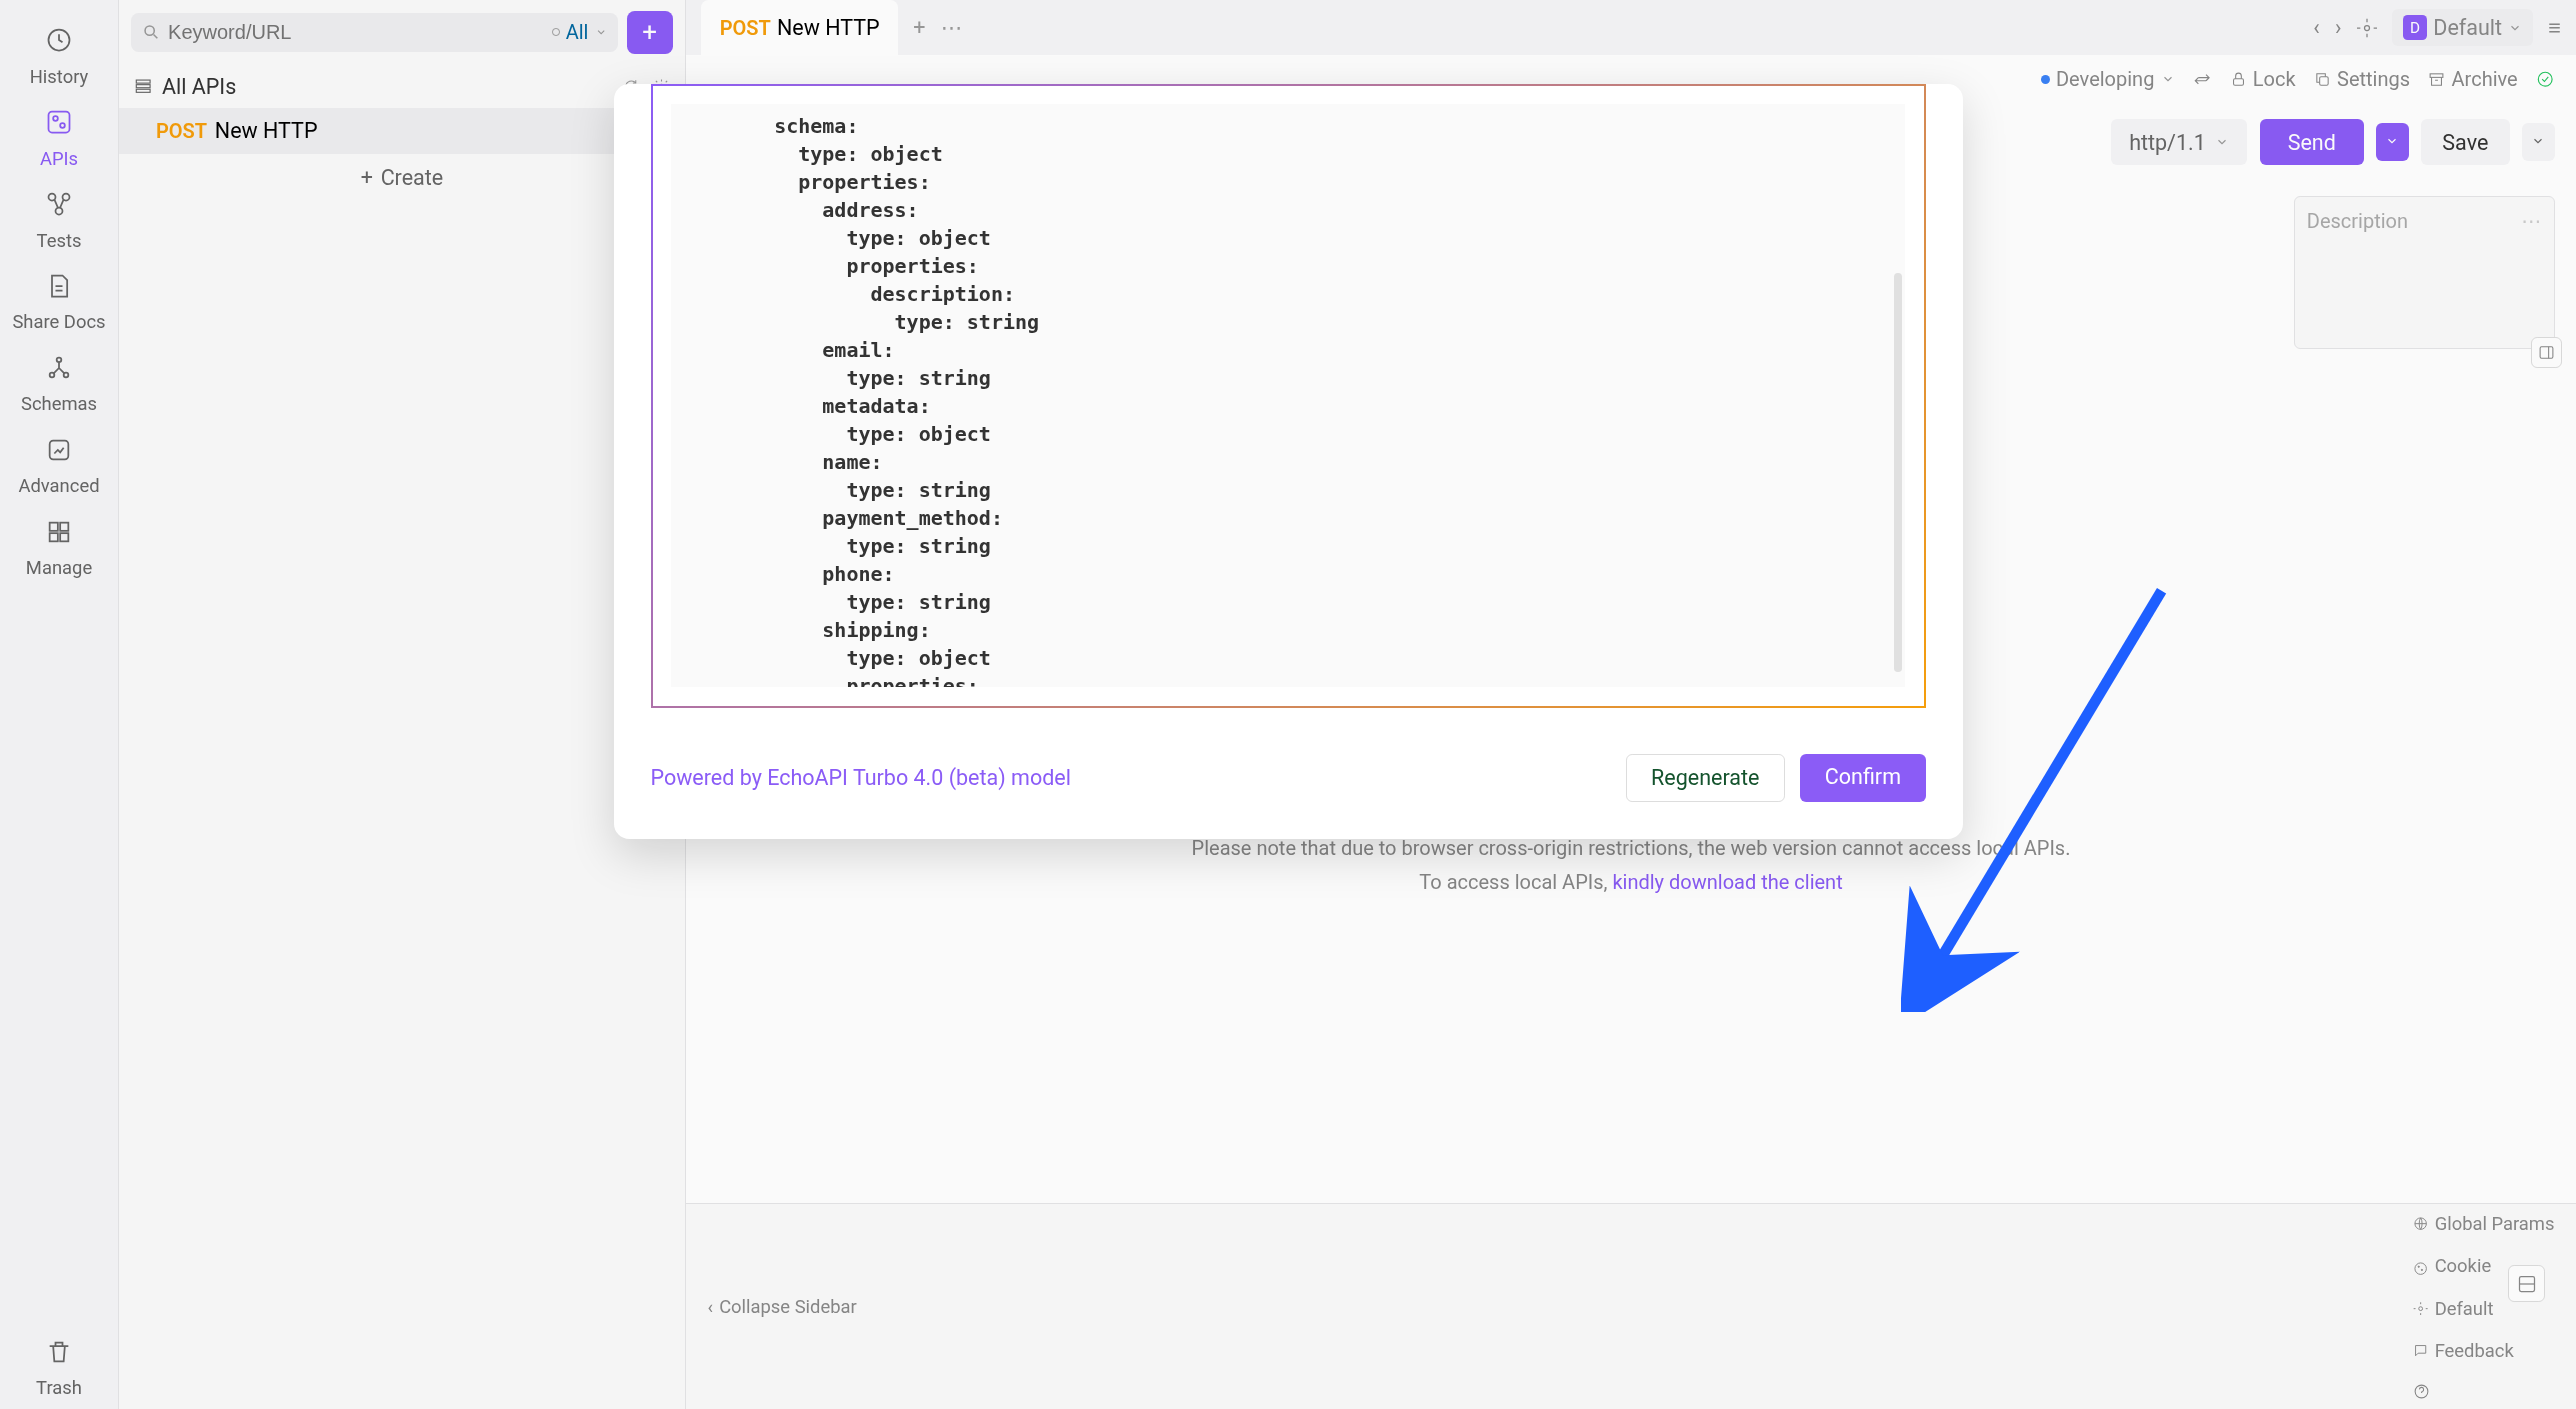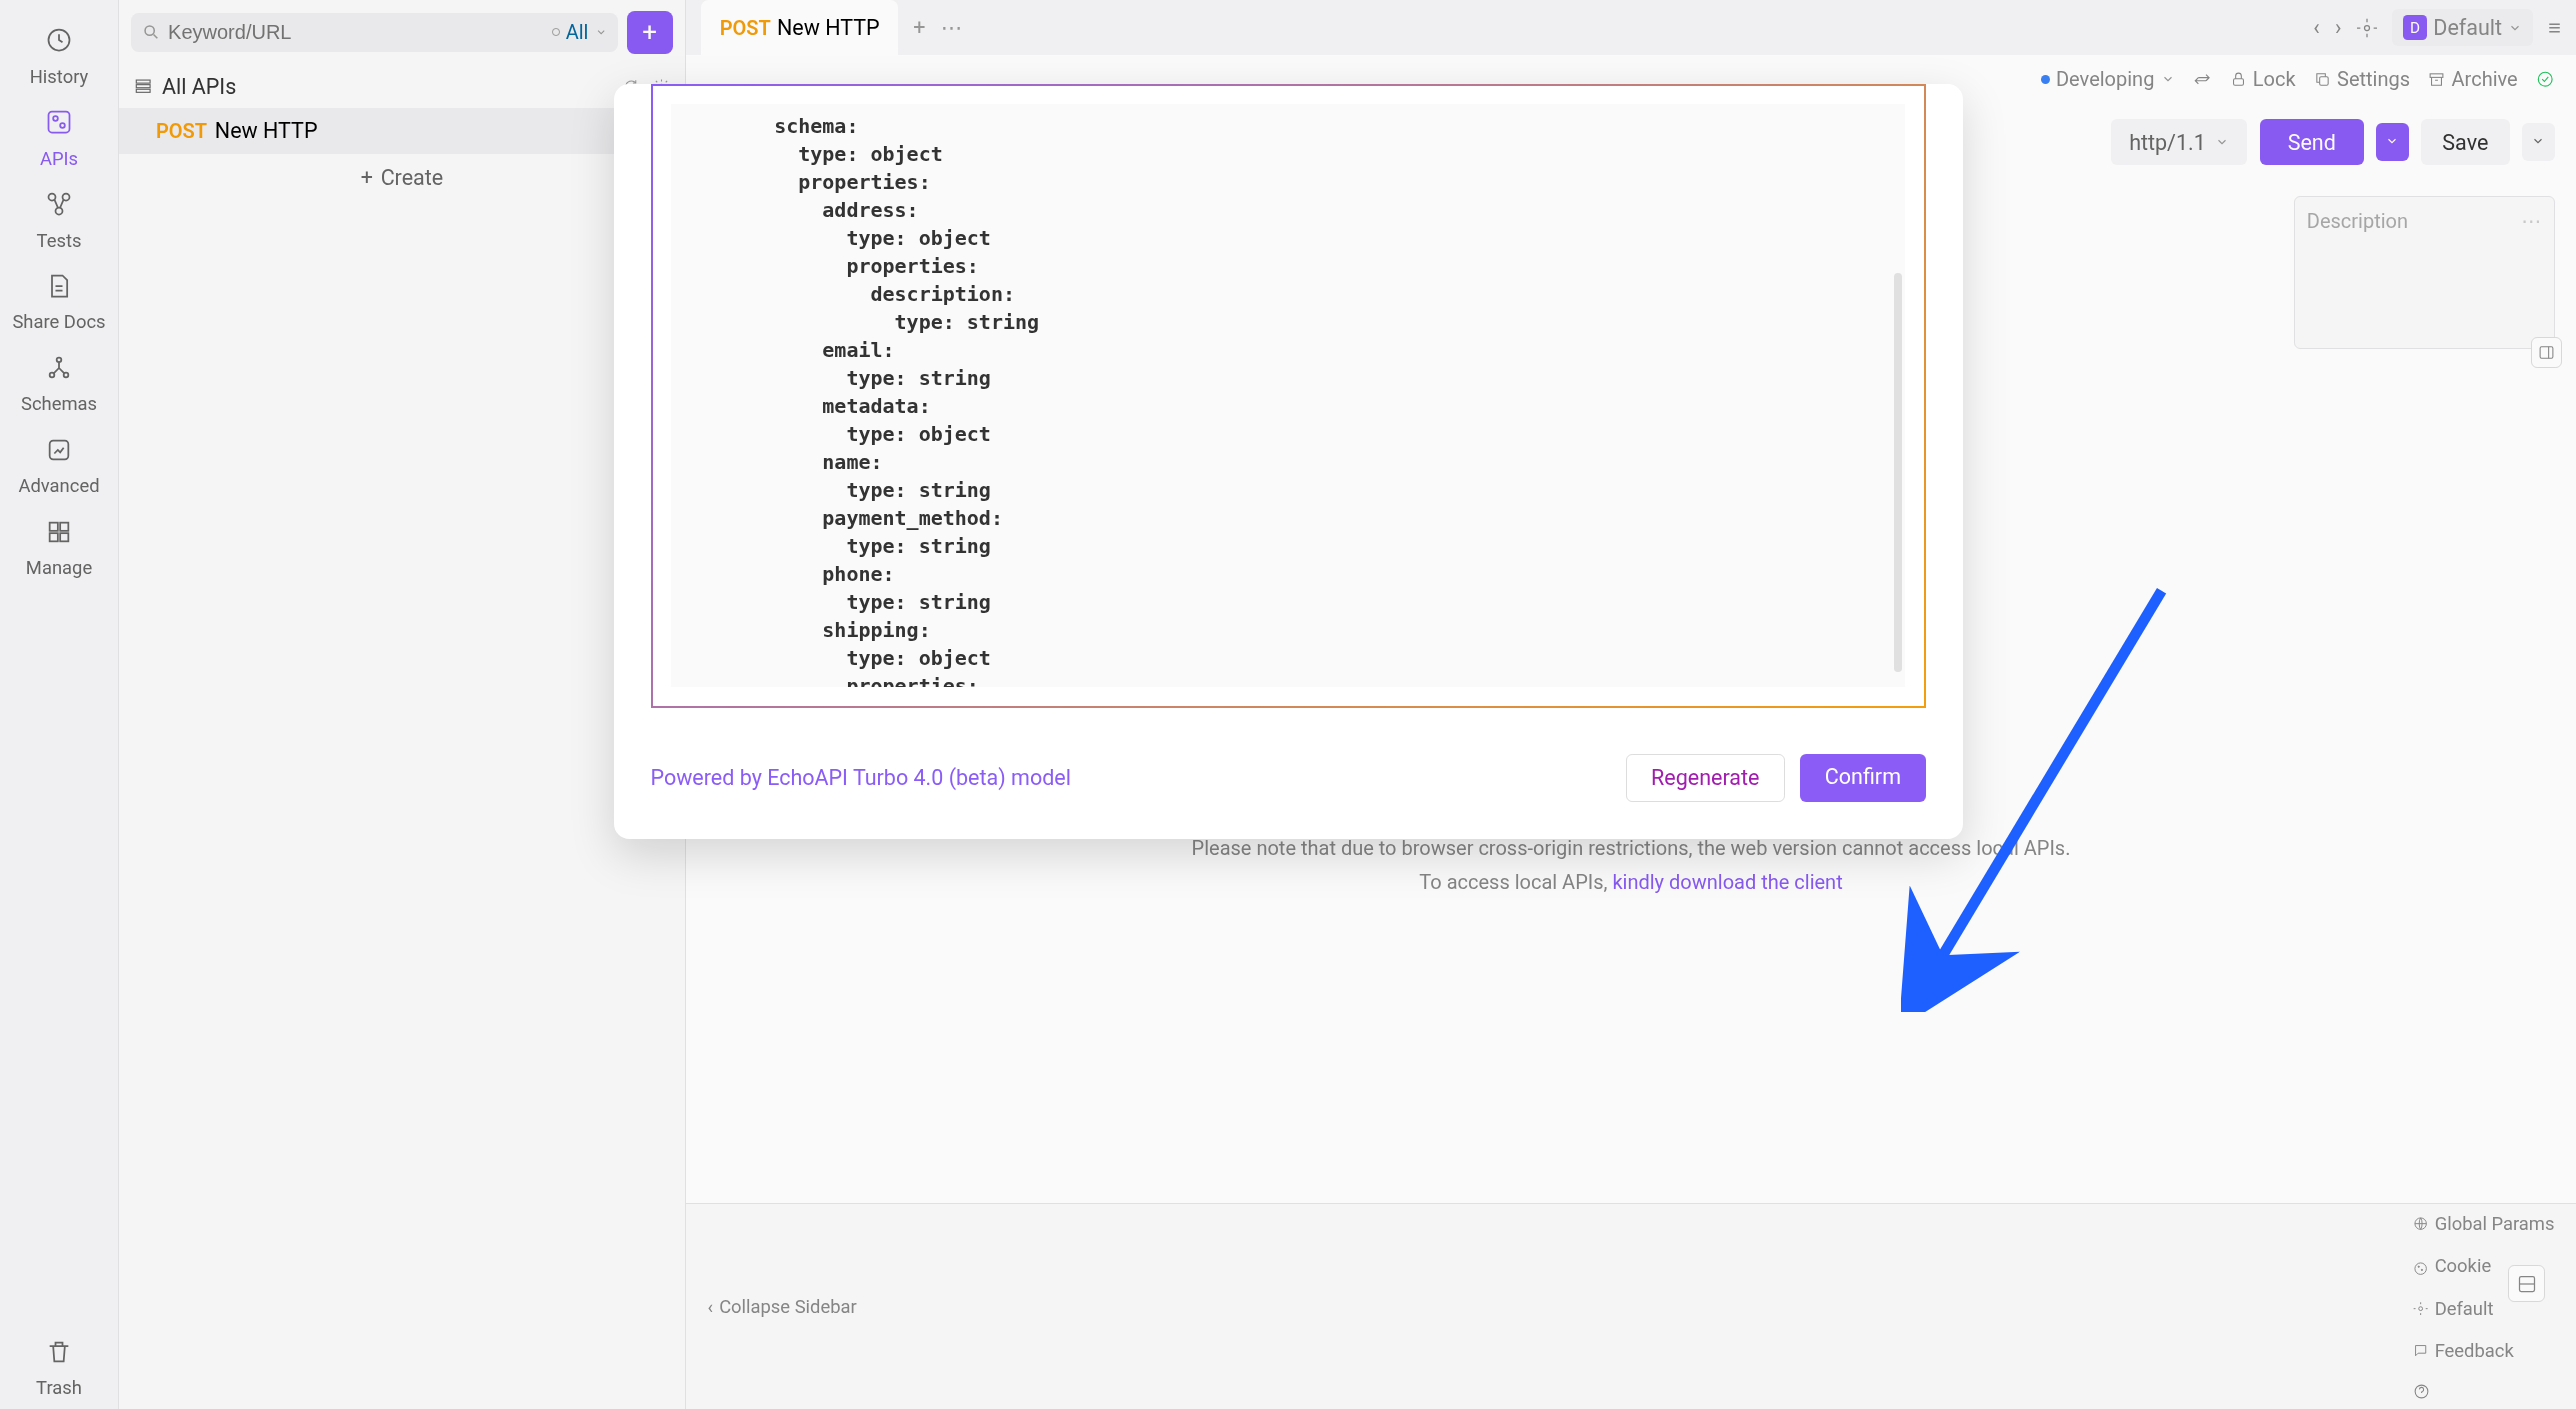--- a/index.html
+++ b/index.html
@@ -377,21 +377,21 @@
       margin-left: auto;
       display: flex;
       gap: 15.3px;
     }
     .btn-regen {
       padding: 10.7px 24.5px;
       border: 0.8px solid #ddd;
       border-radius: 6.1px;
       background: #fff;
       font-size: 21.5px;
-      color: #a21caf;
+      color: #14532d;
       cursor: pointer;
     }
     .btn-confirm {
       padding: 10.7px 24.5px;
       background: #8b5cf6;
       color: white;
       border-radius: 6.1px;
       font-size: 21.5px;
       cursor: pointer;
     }

